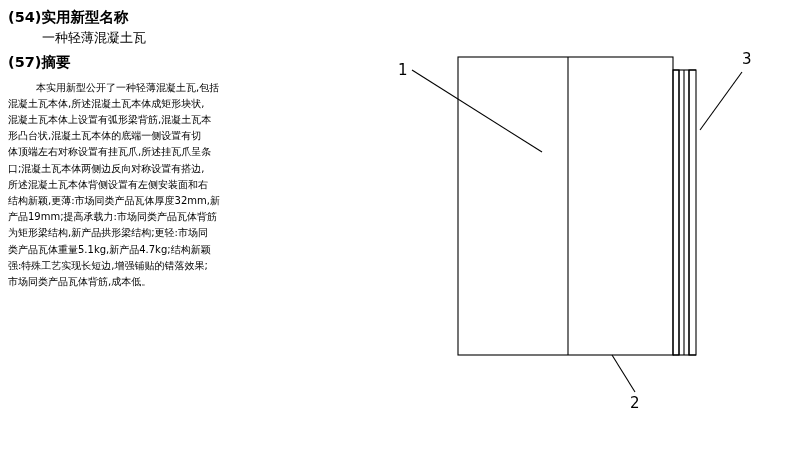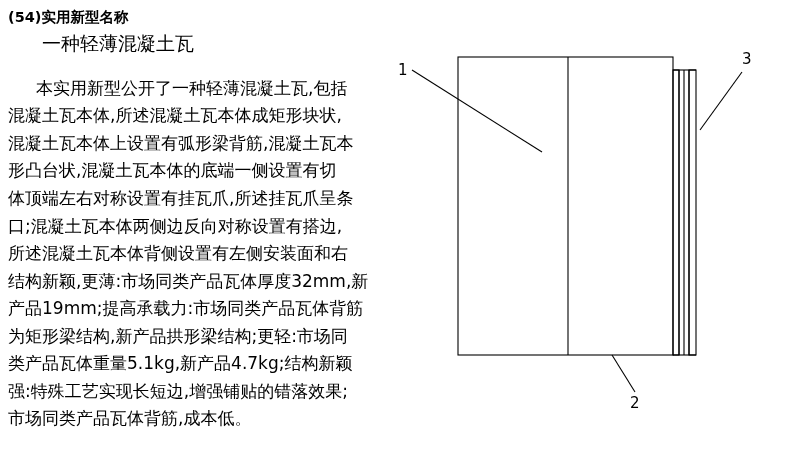--- a/index.html
+++ b/index.html
@@ -26,35 +26,35 @@
     top: 6px;
     width: 370px;
   }
   .field-line {
     font-size: 14.5px;
     font-weight: bold;
     line-height: 1.55;
     white-space: nowrap;
   }
   .title-line {
-    font-size: 19px;
+    font-size: 13px;
     line-height: 1.6;
     padding-left: 34px;
   }
   .section-head {
     font-size: 14.5px;
     font-weight: bold;
     line-height: 1.55;
     margin-top: 2px;
   }
   .abstract {
-    font-size: 17px;
+    font-size: 10px;
     line-height: 1.62;
     text-align: justify;
-    margin-top: 16px;
+    margin-top: 6px;
   }
   .abstract p {
     margin: 0;
   }
   .abstract p.indent {
     text-indent: 28px;
   }
   
   .figure {
     position: absolute;
@@ -76,20 +76,21 @@
 <body>
 
 <div class="page">
 
   <div class="text-col">
 
     <div class="field-line">(54)实用新型名称</div>
 
     <div class="title-line">一种轻薄混凝土瓦</div>
 
+    <div class="section-head">(57)摘要</div>
 
     <div class="abstract">
       <p class="indent">本实用新型公开了一种轻薄混凝土瓦,包括</p>
       <p>混凝土瓦本体,所述混凝土瓦本体成矩形块状,</p>
       <p>混凝土瓦本体上设置有弧形梁背筋,混凝土瓦本</p>
       <p>形凸台状,混凝土瓦本体的底端一侧设置有切</p>
       <p>体顶端左右对称设置有挂瓦爪,所述挂瓦爪呈条</p>
       <p>口;混凝土瓦本体两侧边反向对称设置有搭边,</p>
       <p>所述混凝土瓦本体背侧设置有左侧安装面和右</p>
       <p>结构新颖,更薄:市场同类产品瓦体厚度32mm,新</p>

